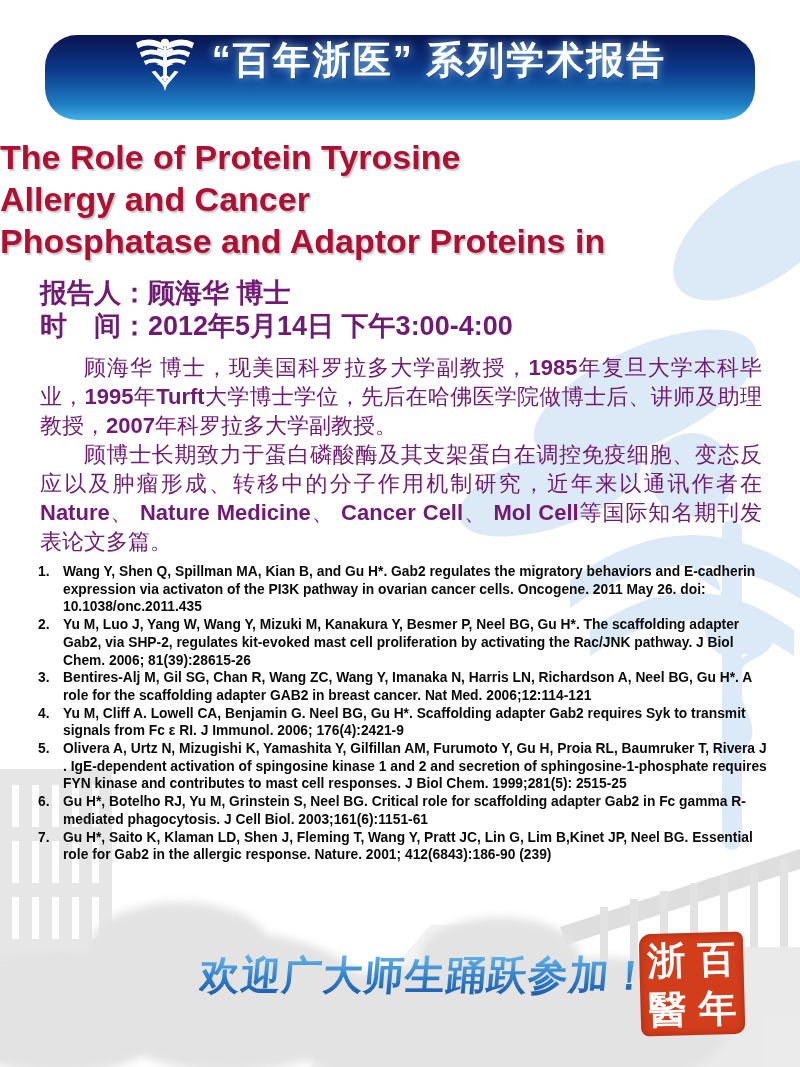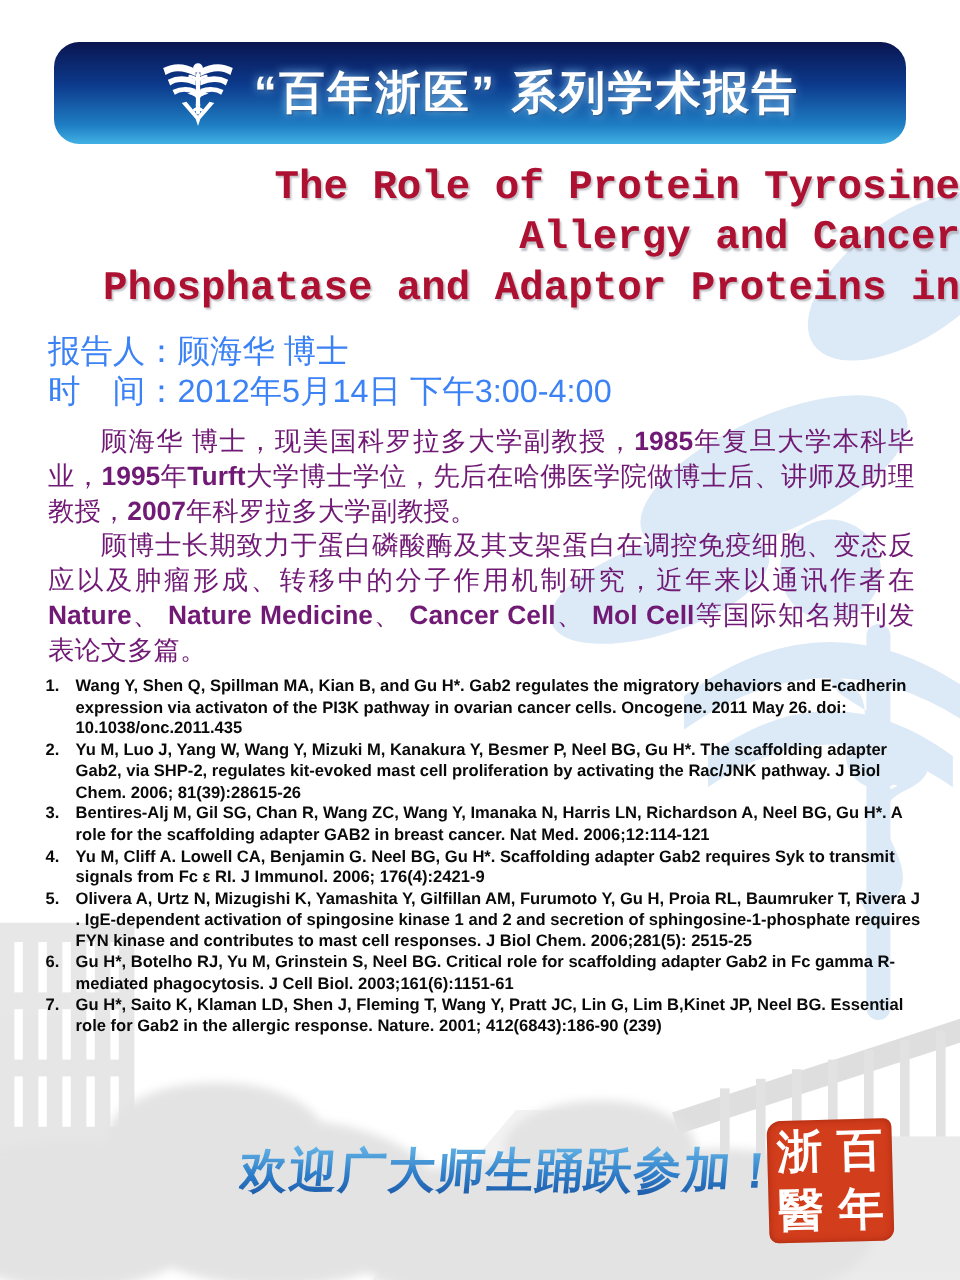--- a/index.html
+++ b/index.html
@@ -6,38 +6,38 @@
   body{
     width:800px;height:1067px;background:#ffffff;position:relative;overflow:hidden;
     font-family:"Liberation Sans",sans-serif;color:#000;
   }
   
   .bg-watermark{position:absolute;left:430px;top:160px;width:370px;height:700px;z-index:0;pointer-events:none;}
   .bg-photo{position:absolute;left:0;bottom:0;width:800px;height:310px;z-index:0;pointer-events:none;}
   .content{position:relative;z-index:1;}
   
   .banner{
-    margin:35px 45px 0 45px;height:85px;border-radius:21px;
+    margin:35px 45px 0 45px;height:85px;border-radius:32px;
     background:linear-gradient(180deg,#0a1550 0%,#0c3a8c 42%,#1f7fc4 82%,#41b1e4 100%);
-    display:flex;align-items:center;justify-content:center;gap:16px;
+    display:flex;justify-content:center;gap:16px;
   }
   .banner-logo{width:62px;height:58px;flex:none;}
   .banner-title{
     color:#fff;font-size:38px;font-weight:bold;letter-spacing:2px;white-space:nowrap;
     text-shadow:0 0 8px rgba(140,210,255,.95),1px 1px 2px rgba(0,0,40,.6);
   }
   
-  .main-title{margin-top:16px;text-align:right;font-family:Liberation Mono, monospace;}
+  .main-title{margin-top:16px;text-align:left;}
   .main-title div{
     font-size:34px;line-height:42px;font-weight:bold;color:#ad1030;
     text-shadow:1.5px 2px 1.5px rgba(160,160,170,.65);
   }
   
   .info-block{margin:15px 20px 0 40px;}
-  .info-line{font-size:27px;line-height:33px;font-weight:normal;color:#3b82f6;white-space:nowrap;}
+  .info-line{font-size:27px;line-height:33px;font-weight:bold;color:#701a75;white-space:nowrap;}
   
   .bio-block{margin:10px 38px 0 40px;}
   .bio-para{
     margin:0;font-size:22px;line-height:29px;color:#701a75;text-indent:2em;
     font-family:"Liberation Serif",serif;text-align:justify;
   }
   .bio-para .b{font-family:"Liberation Sans",sans-serif;font-weight:bold;}
   
   .ref-block{margin:7px 28px 0 38px;}
   .ref{display:flex;font-size:13.8px;line-height:17.7px;font-weight:bold;color:#0a0a0a;}
@@ -184,21 +184,21 @@
       <div class="ref">
         <span class="ref-num">3.</span>
         <span class="ref-text">Bentires-Alj M, Gil SG, Chan R, Wang ZC, Wang Y, Imanaka N, Harris LN, Richardson A, Neel BG, Gu H*. A role for the scaffolding adapter GAB2 in breast cancer. Nat Med. 2006;12:114-121</span>
       </div>
       <div class="ref">
         <span class="ref-num">4.</span>
         <span class="ref-text">Yu M, Cliff A. Lowell CA, Benjamin G. Neel BG, Gu H*. Scaffolding adapter Gab2 requires Syk to transmit signals from Fc ε RI. J Immunol. 2006; 176(4):2421-9</span>
       </div>
       <div class="ref">
         <span class="ref-num">5.</span>
-        <span class="ref-text">Olivera A, Urtz N, Mizugishi K, Yamashita Y, Gilfillan AM, Furumoto Y, Gu H, Proia RL, Baumruker T, Rivera J . IgE-dependent activation of spingosine kinase 1 and 2 and secretion of sphingosine-1-phosphate requires FYN kinase and contributes to mast cell responses. J Biol Chem. 2006;281(5): 2515-25</span>
+        <span class="ref-text">Olivera A, Urtz N, Mizugishi K, Yamashita Y, Gilfillan AM, Furumoto Y, Gu H, Proia RL, Baumruker T, Rivera J . IgE-dependent activation of spingosine kinase 1 and 2 and secretion of sphingosine-1-phosphate requires FYN kinase and contributes to mast cell responses. J Biol Chem. 1999;281(5): 2515-25</span>
       </div>
       <div class="ref">
         <span class="ref-num">6.</span>
         <span class="ref-text">Gu H*, Botelho RJ, Yu M, Grinstein S, Neel BG. Critical role for scaffolding adapter Gab2 in Fc gamma R-mediated phagocytosis. J Cell Biol. 2003;161(6):1151-61</span>
       </div>
       <div class="ref">
         <span class="ref-num">7.</span>
         <span class="ref-text">Gu H*, Saito K, Klaman LD, Shen J, Fleming T, Wang Y, Pratt JC, Lin G, Lim B,Kinet JP, Neel BG. Essential role for Gab2 in the allergic response. Nature. 2001; 412(6843):186-90 (239)</span>
       </div>
     </div>

